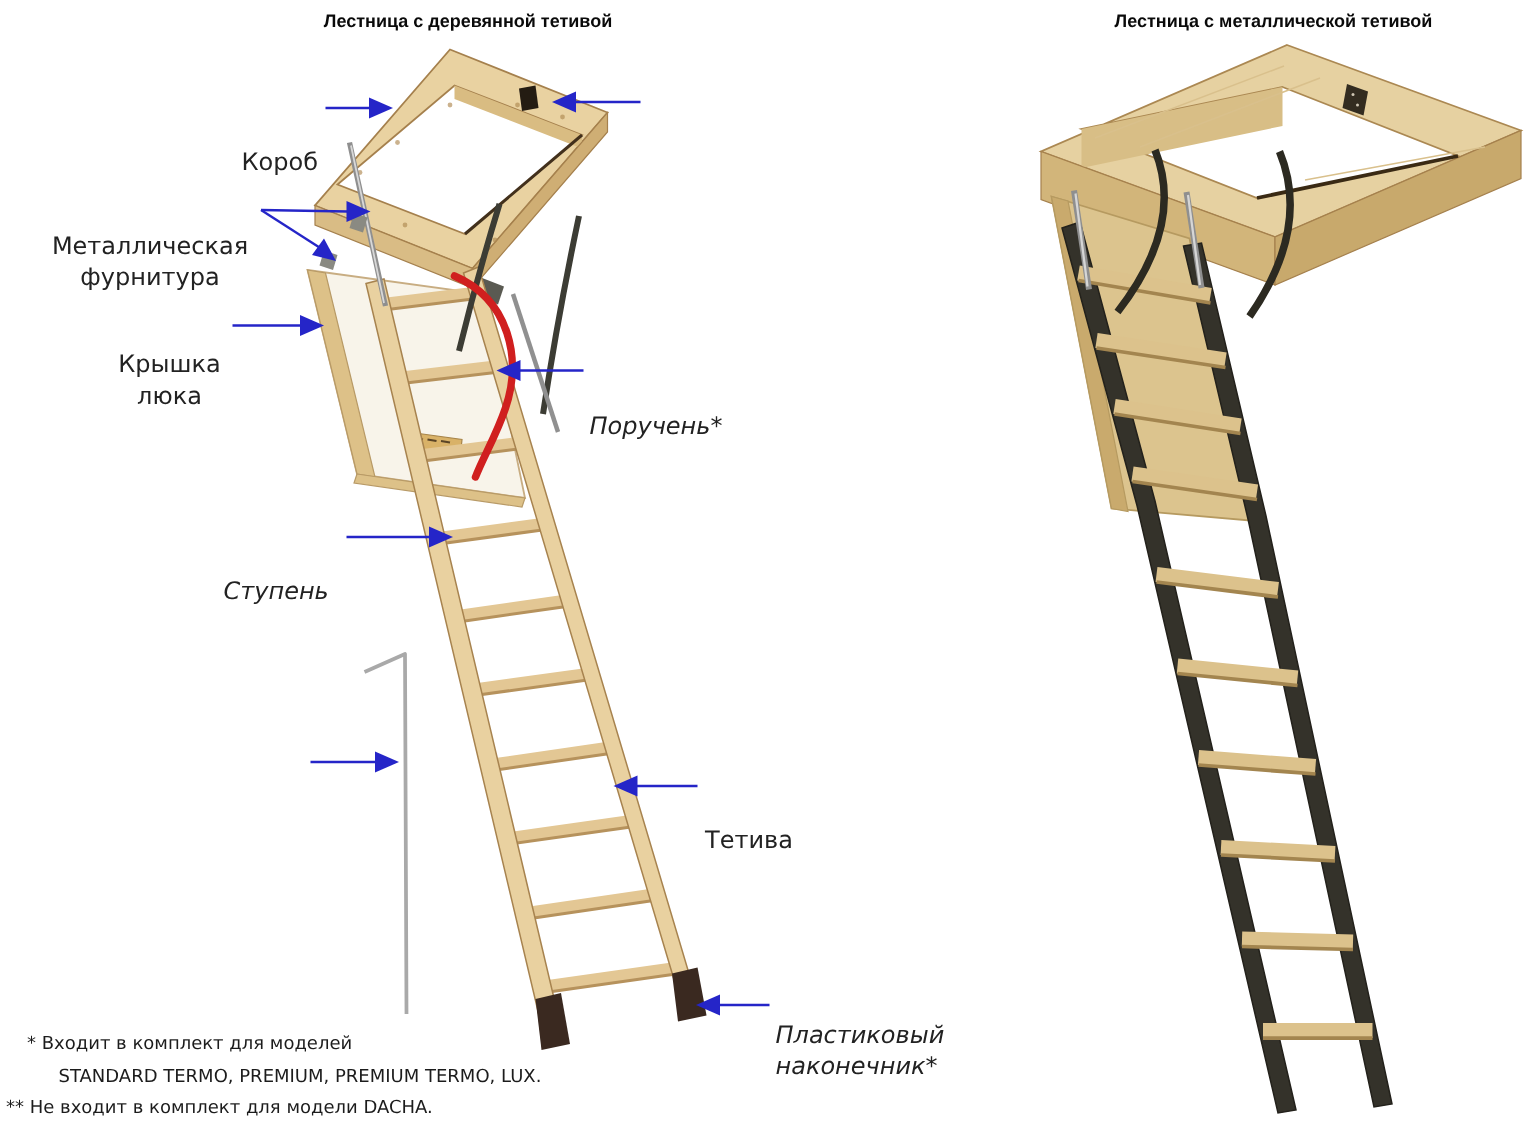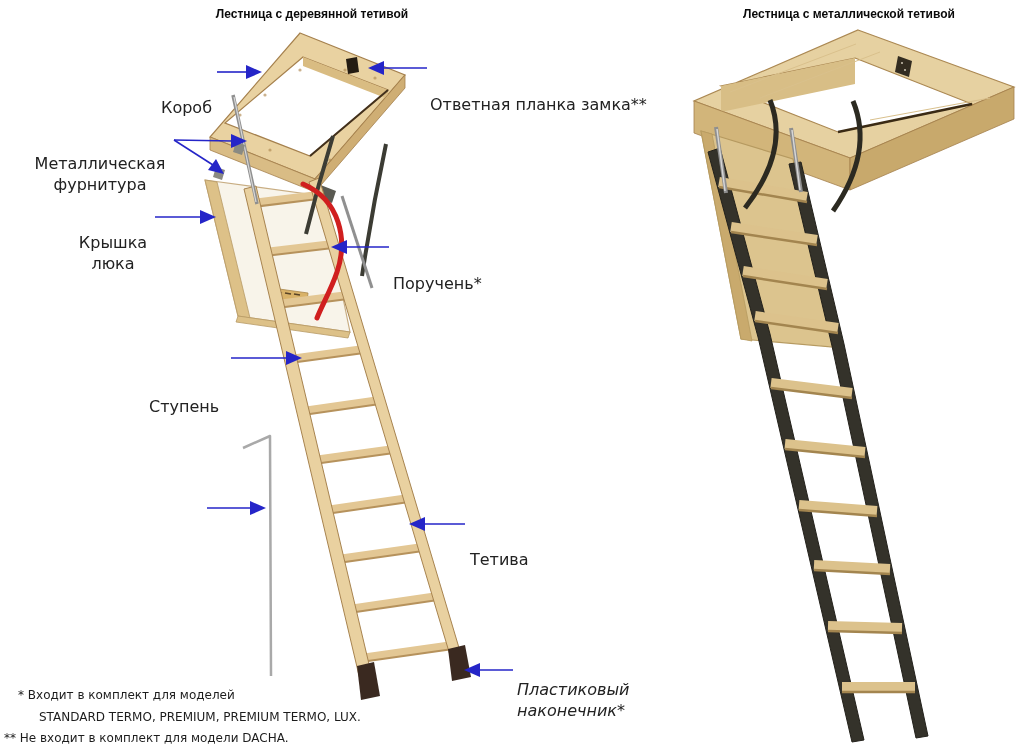--- a/index.html
+++ b/index.html
@@ -8,22 +8,22 @@
   .canvas svg{position:absolute;left:0;top:0;}
   .title{position:absolute;font-family:"Liberation Sans",sans-serif;font-weight:bold;
          font-size:12px;line-height:22px;text-align:center;color:#0a0a0a;}
   #title-left{left:62px;top:3px;width:500px;}
   #title-right{left:659px;top:3px;width:380px;}
   .lbl{position:absolute;font-size:16px;line-height:21px;white-space:nowrap;color:#222;margin-top:36px;}
   #lbl-korob{left:92px;top:61px;width:120px;text-align:right;}
   #lbl-strike{left:430px;top:58px;}
   #lbl-hardware{left:18px;top:117px;width:164px;text-align:center;}
   #lbl-hatch{left:53px;top:196px;width:120px;text-align:center;}
-  #lbl-handrail{left:393px;top:237px;}
-  #lbl-step{left:149px;top:360px;}
+  #lbl-handrail{left:393px;top:237px;font-style:italic;}
+  #lbl-step{left:149px;top:347px;font-style:italic;}
   #lbl-ruchka{left:15px;top:483px;width:200px;text-align:center;}
   #lbl-tetiva{left:470px;top:513px;}
   #lbl-tip{left:517px;top:643px;font-style:italic;}
   .footnote{position:absolute;font-size:12px;line-height:20px;white-space:nowrap;color:#1c1c1c;}
   #fn1{left:18px;top:685px;}
   #fn2{left:39px;top:707px;}
   #fn3{left:4px;top:728px;}
 </style>
 </head>
 <body>
@@ -210,21 +210,20 @@
       <line x1="479" y1="670" x2="513" y2="670"></line>
       <polygon points="464,670 480,663 480,677" stroke="none"></polygon>
     </g>
   </g>
 </svg>
 
   <div class="title" id="title-left">Лестница с деревянной тетивой</div>
   <div class="title" id="title-right">Лестница с металлической тетивой</div>
 
   <div class="lbl" id="lbl-korob">Короб</div>
-  <div class="lbl" id="lbl-strike">Ответная планка замка**</div>
   <div class="lbl" id="lbl-hardware">
     <div>Металлическая</div>
     <div>фурнитура</div>
   </div>
   <div class="lbl" id="lbl-hatch">
     <div>Крышка</div>
     <div>люка</div>
   </div>
   <div class="lbl" id="lbl-handrail">Поручень*</div>
   <div class="lbl" id="lbl-step">Ступень</div>

